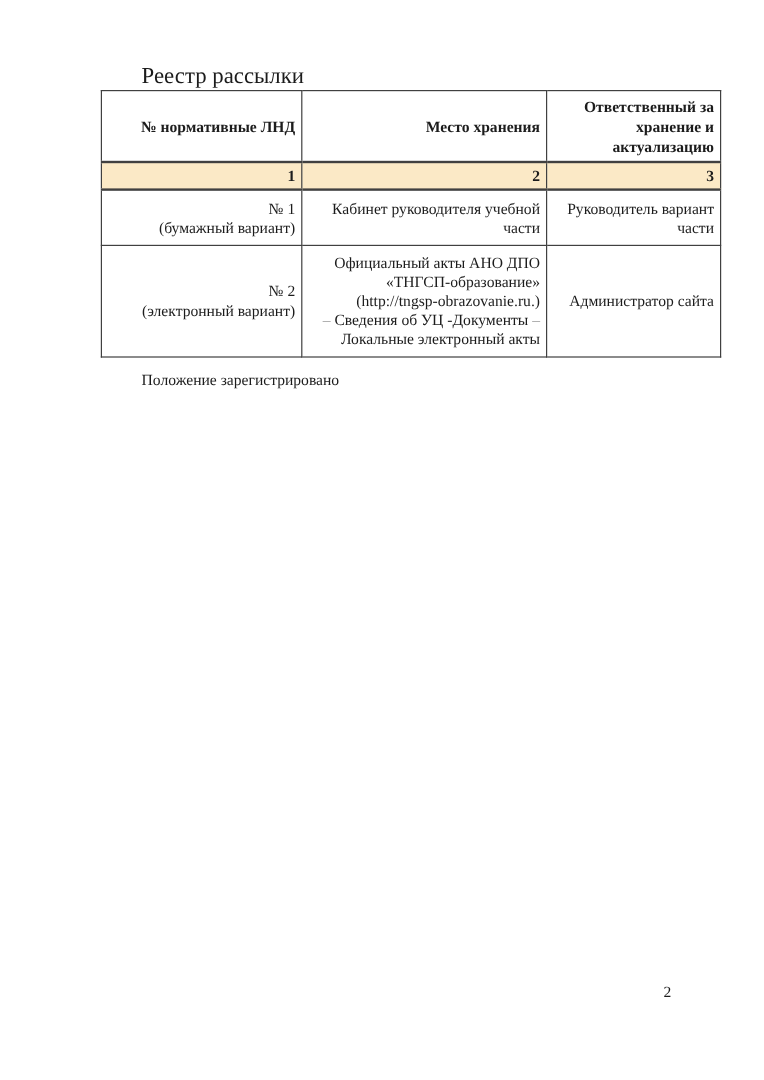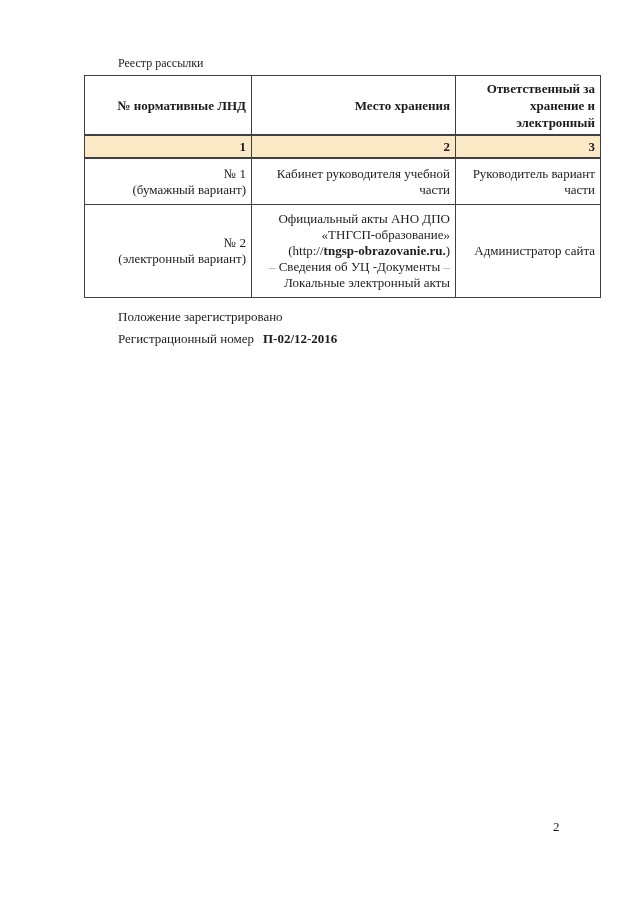--- a/index.html
+++ b/index.html
@@ -12,21 +12,21 @@
   .page{
     position:relative;
     width:637px;height:900px;
     background:#ffffff;
     font-family:"Liberation Serif","DejaVu Serif",serif;
     color:var(--ink);
     overflow:hidden;
   }
   .caption{
     position:absolute;left:118px;top:55px;
-    font-size:12px;line-height:17px;
+    font-size:19px;line-height:17px;
   }
   table.register{
     position:absolute;left:84px;top:75px;
     width:516px;
     border-collapse:collapse;table-layout:fixed;
     font-size:13px;color:var(--ink);
   }
   col.c1{width:167px;}
   col.c2{width:204px;}
   col.c3{width:145px;}
@@ -45,21 +45,21 @@
     font-weight:bold;
     height:17px;
     border-top-width:2px;
     border-bottom-width:2px;
   }
   tr.body-row-0 td{height:41px;}
   tr.body-row-1 td{height:88px;}
   .line{line-height:16px;}
   thead .line{line-height:17px;}
   span.run{white-space:pre-wrap;}
-  span.b{font-weight:bold;margin-top:20px;}
+  span.b{font-weight:normal;margin-top:20px;}
   span.g{color:var(--muted);}
   .registration{
     position:absolute;left:118px;top:306px;
     font-size:13px;line-height:21.5px;
   }
   .regnum{font-weight:bold;margin-left:9px;}
   .pagenum{
     position:absolute;left:553px;top:819px;
     font-size:13px;
   }
@@ -81,21 +81,21 @@
         <tr>
           <th>
             <div class="line">№ нормативные ЛНД</div>
           </th>
           <th>
             <div class="line">Место хранения</div>
           </th>
           <th>
             <div class="line">Ответственный за</div>
             <div class="line">хранение и</div>
-            <div class="line">электронный</div>
+            <div class="line">актуализацию</div>
           </th>
         </tr>
       </thead>
     <tbody>
         <tr class="index-row">
           <td>1</td>
           <td>2</td>
           <td>3</td>
         </tr>
         <tr class="body-row-0">
@@ -126,20 +126,17 @@
           </td>
           <td>
             <div class="line"><span class="run">Администратор сайта</span></div>
           </td>
         </tr>
       </tbody>
   </table>
 
   <div class="registration">
     <div>Положение зарегистрировано</div>
-    <div>
-      <span>Регистрационный номер</span><span class="regnum">П-02/12-2016</span>
-    </div>
   </div>
 
   <div class="pagenum">2</div>
 
 </div>
 
 </body></html>

